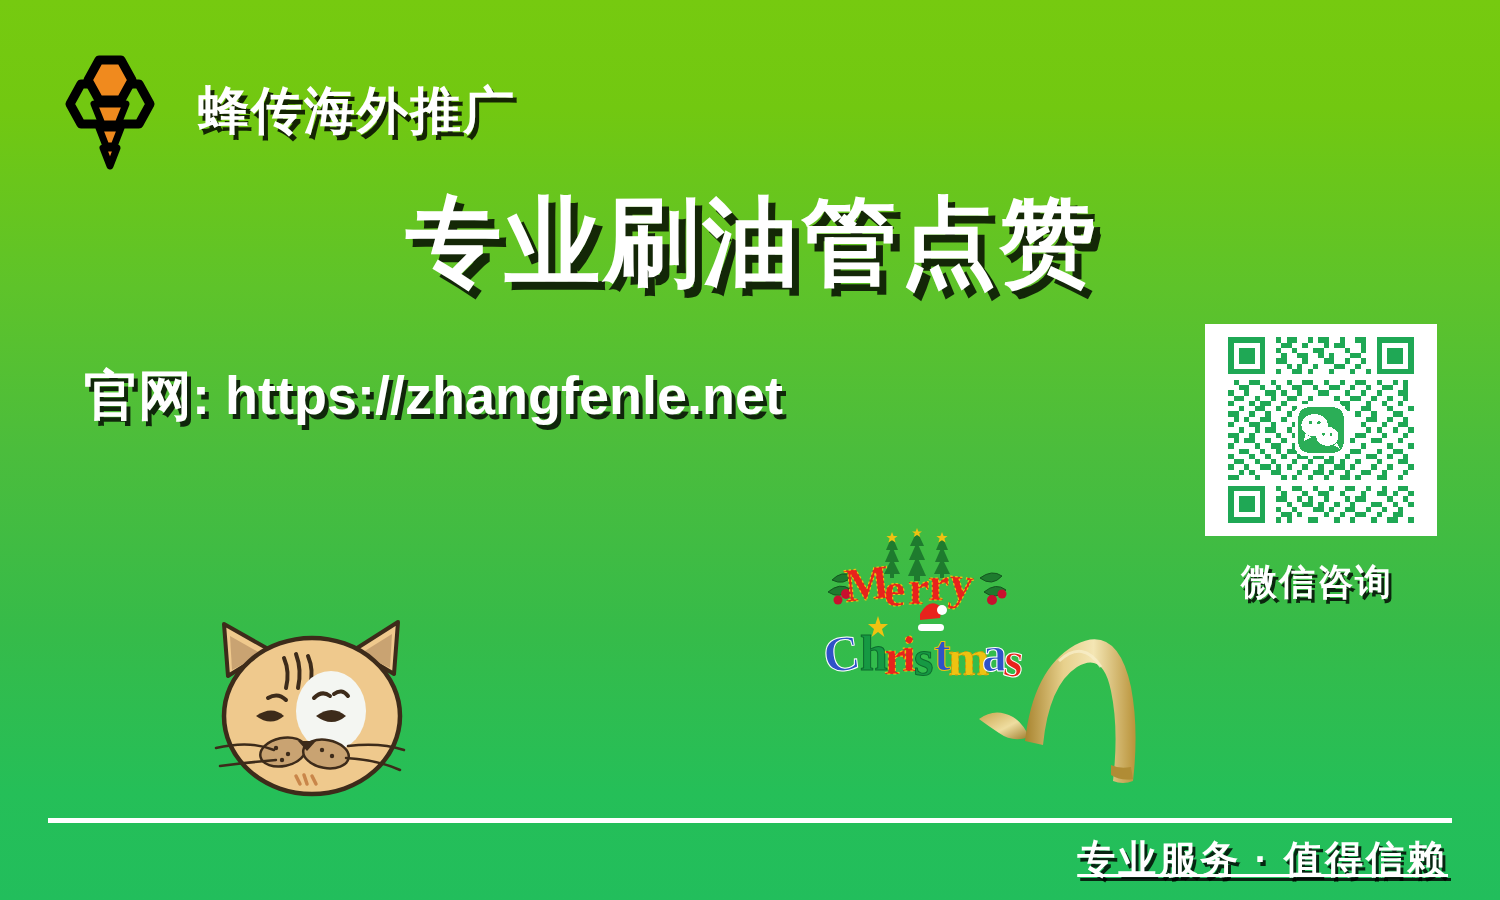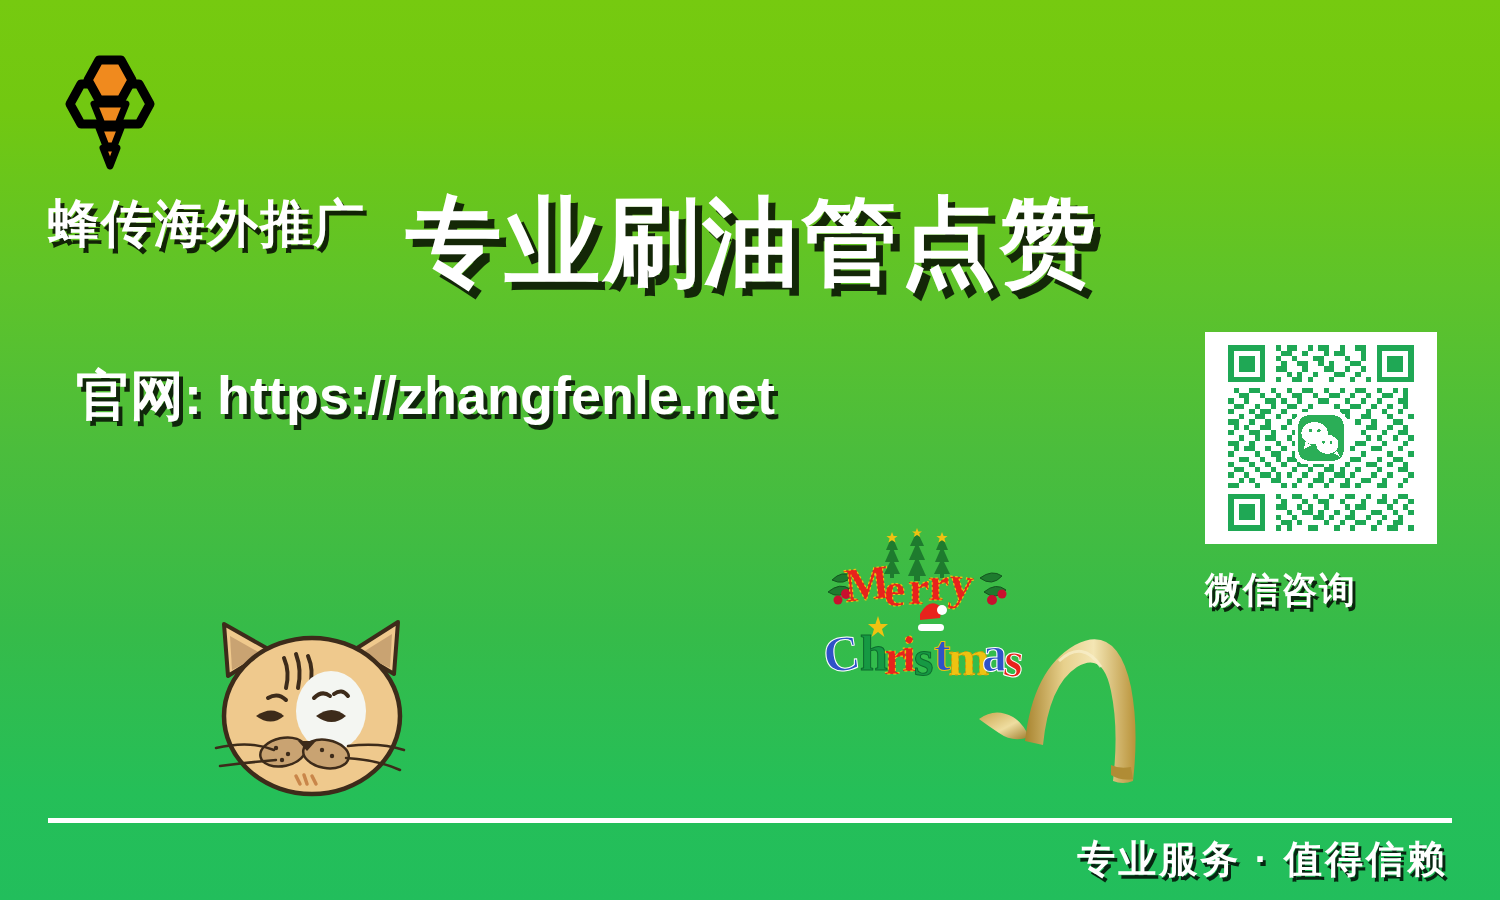--- a/index.html
+++ b/index.html
@@ -22,22 +22,22 @@
         #22be5c 100%);
     font-family: "Liberation Sans", "DejaVu Sans", sans-serif;
   }
 
   
   .brand-row {
     position: absolute;
     left: 48px;
     top: 48px;
     display: flex;
+    align-items: center;
     gap: 26px;
-    flex-direction: column;
   }
   .logo-wrap {
     width: 124px;
     height: 124px;
     display: block;
   }
   .brand-name {
     font-size: 51px;
     font-weight: bold;
     color: #ffffff;
@@ -70,29 +70,30 @@
     top: 360px;
     width: 820px;
   }
   .contact-line {
     font-size: 54px;
     font-weight: bold;
     color: #ffffff;
     line-height: 1.33;
     text-shadow: 4px 5px 0 rgba(0,0,0,0.80);
     white-space: nowrap;
+    margin-left: 8px;
   }
 
   
   .qr-panel {
     position: absolute;
     left: 1205px;
-    top: 332px;
+    top: 324px;
     width: 188px;
-    text-align: left;
+    text-align: right;
   }
   .qr-card {
     width: 232px;
     height: 212px;
     background: #ffffff;
     box-sizing: border-box;
     padding: 8px;
     display: block;
   }
   .qr-svg { display: block; width: 100%; height: 100%; }
@@ -141,20 +142,21 @@
   .footer-slogan {
     position: absolute;
     right: 52px;
     top: 834px;
     font-size: 38px;
     font-weight: bold;
     color: #ffffff;
     letter-spacing: 3px;
     text-shadow: 3px 4px 0 rgba(0,0,0,0.80);
     white-space: nowrap;
+    text-decoration: underline;
   }
 </style>
 </head>
 <body>
 
 <div class="poster">
 
   <div class="brand-row">
     <span class="logo-wrap">
       <svg class="sticker-svg" viewBox="0 0 124 124" xmlns="http://www.w3.org/2000/svg">

